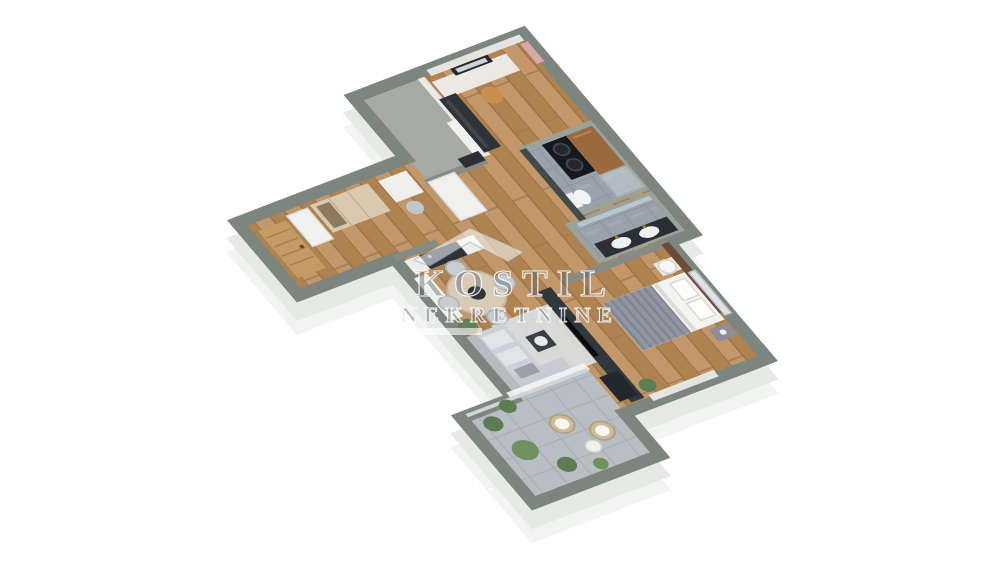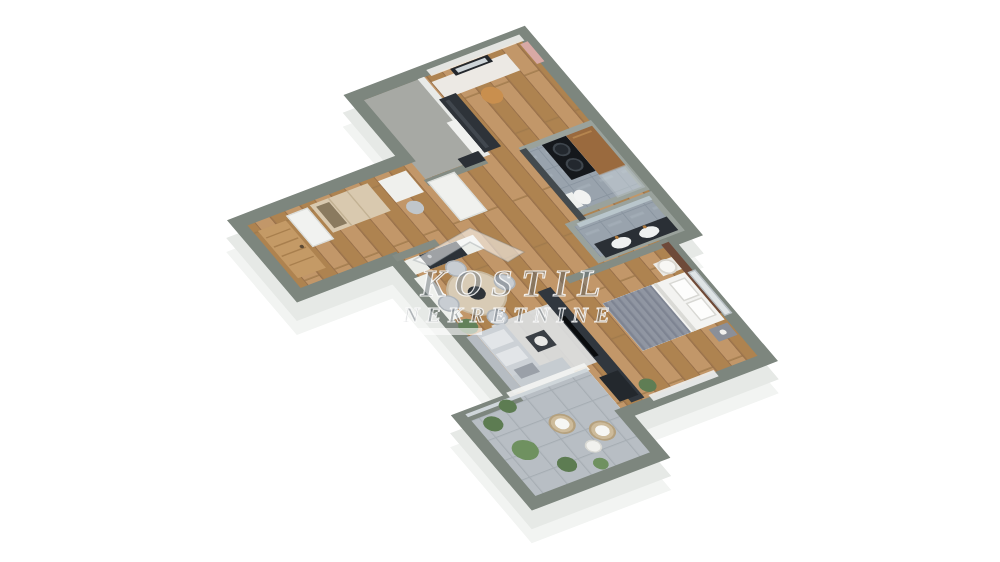--- a/index.html
+++ b/index.html
@@ -1,17 +1,17 @@
 <!DOCTYPE html>
 <html><head>
 <meta charset="utf-8">
 <style>
   html,body{margin:0;padding:0;background:#ffffff;}
   .stage{position:relative;width:1000px;height:562px;background:#ffffff;overflow:hidden;
-         font-family:"Liberation Sans",sans-serif;font-style:italic;}
+         font-family:"Liberation Sans",sans-serif;}
   svg{display:block}
   .wm-brand{font-family:"Liberation Serif",serif;font-weight:bold;font-size:38px;letter-spacing:9px;
             fill:rgba(96,104,112,0.45);stroke:rgba(255,255,255,0.85);stroke-width:1.2px;}
   .wm-sub{font-family:"Liberation Serif",serif;font-weight:bold;font-size:22px;letter-spacing:7px;
           fill:rgba(96,104,112,0.45);stroke:rgba(255,255,255,0.85);stroke-width:1px;}
 </style>
 </head>
 <body>
 
 <div class="stage">

